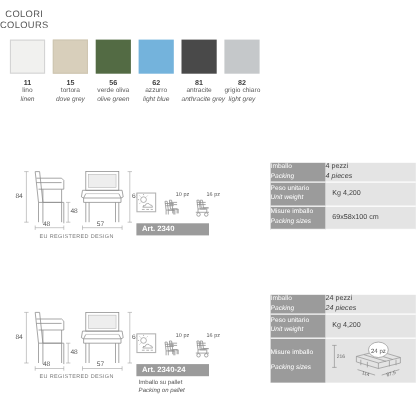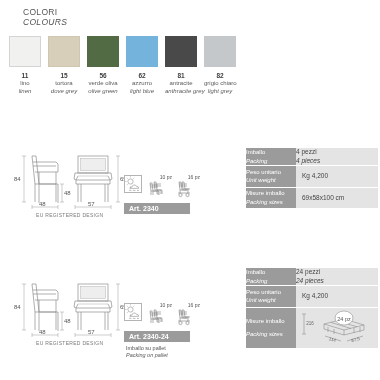--- a/index.html
+++ b/index.html
@@ -17,32 +17,33 @@
   }
 
   
   .colours-section {
     position: absolute;
     left: 0; top: 0;
     width: 380px;
   }
   .colours-title {
     position: absolute;
-    left: 23px;
+    left: 0;
     top: 7px;
     line-height: 10px;
+    text-align: center;
   }
   .colours-title .t-it,
   .colours-title .t-en {
     display: block;
     font-size: 8.5px;
     letter-spacing: 0.3px;
     color: #555555;
   }
-  .colours-title .t-en { font-style: italic; }
+  .colours-title .t-en { }
 
   .swatch-row {
     position: absolute;
     left: 9px;
     top: 36px;
     display: flex;
     gap: 7px;
   }
   .swatch-cell {
     width: 32px;

